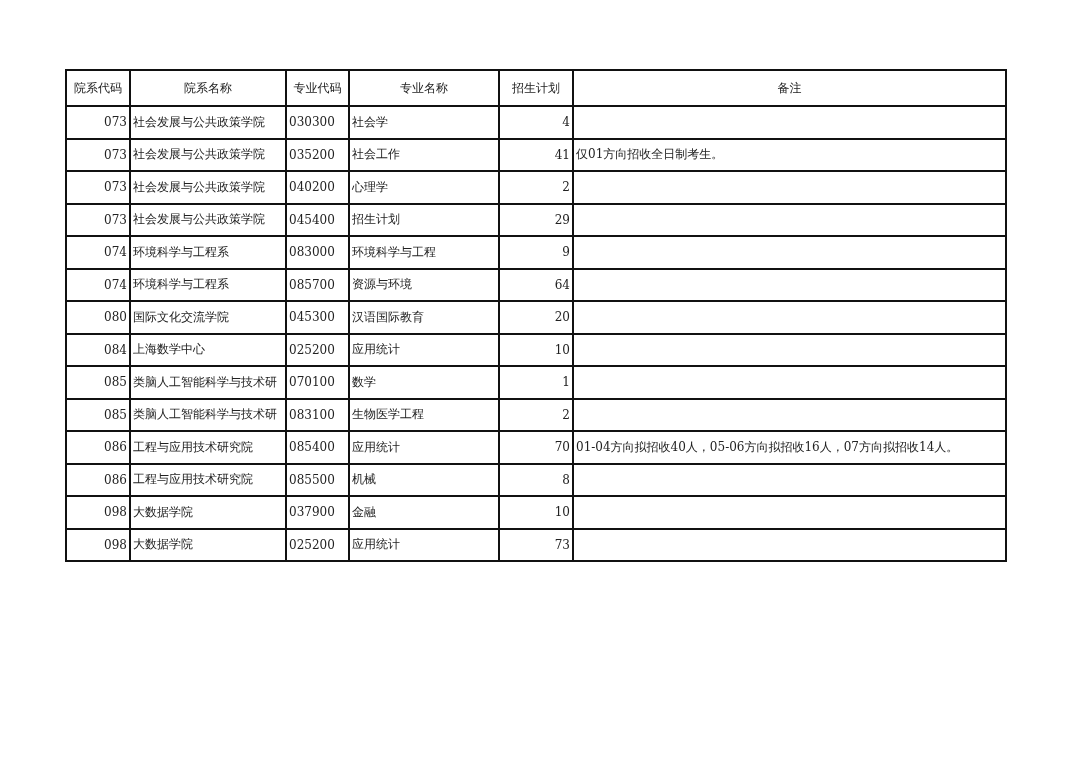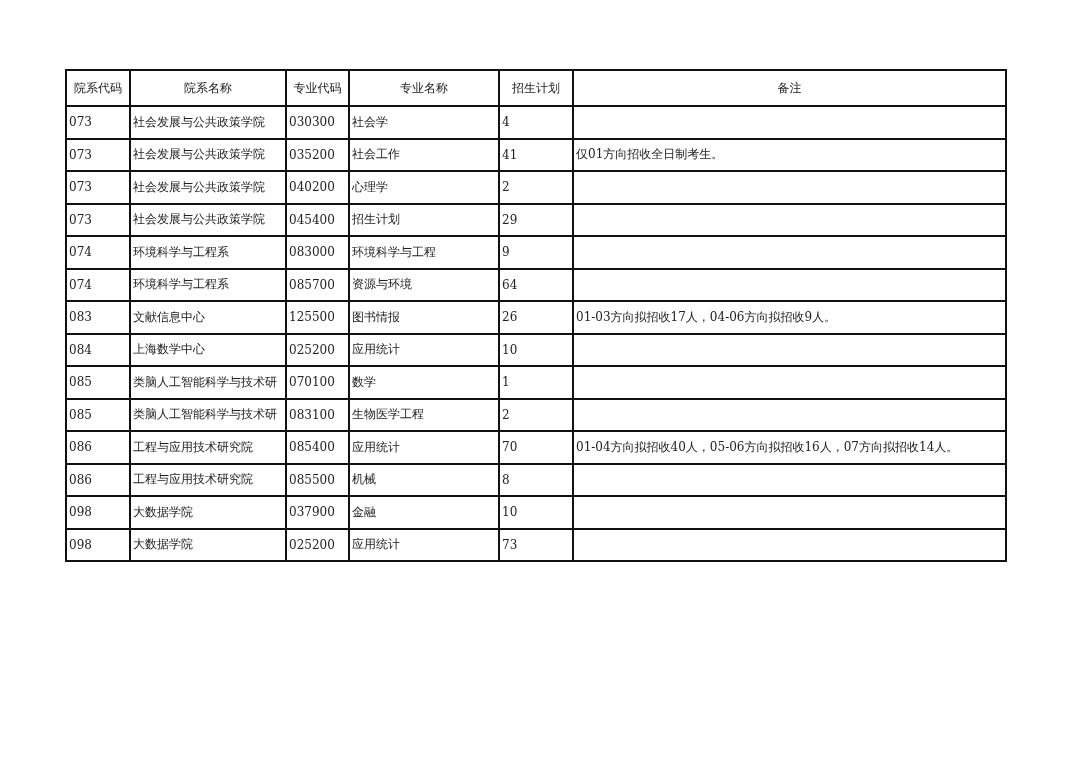--- a/index.html
+++ b/index.html
@@ -4,21 +4,21 @@
 <style>
   html, body { margin: 0; padding: 0; background: #ffffff; }
   body { width: 1080px; height: 764px; position: relative; overflow: hidden;
          font-family: "DejaVu Serif", "Liberation Serif", serif; color: #222; }
   table { position: absolute; left: 65px; top: 69px; border-collapse: collapse;
           table-layout: fixed; width: 940px; }
   td, th { border: 2px solid #111; height: 30.5px; padding: 0 2px; font-size: 12px;
            white-space: nowrap; overflow: hidden; }
   th { font-family: "DejaVu Sans", "Liberation Sans", sans-serif; font-weight: normal;
        font-size: 12px; text-align: center; height: 34px; }
-  td.c { text-align: left; }
+  td.c { text-align: right; }
   td.l { text-align: left; }
 </style>
 </head>
 <body>
 
 <table>
   <colgroup>
     <col style="width:64px">
       <col style="width:156px">
       <col style="width:63px">
@@ -79,26 +79,26 @@
       </tr>
       <tr>
         <td class="c">074</td>
         <td class="l">环境科学与工程系</td>
         <td class="l">085700</td>
         <td class="l">资源与环境</td>
         <td class="c">64</td>
         <td class="l"></td>
       </tr>
       <tr>
-        <td class="c">083</td>
-        <td class="l">文献信息中心</td>
-        <td class="l">125500</td>
-        <td class="l">图书情报</td>
-        <td class="c">26</td>
-        <td class="l">01-03方向拟招收17人，04-06方向拟招收9人。</td>
+        <td class="c">080</td>
+        <td class="l">国际文化交流学院</td>
+        <td class="l">045300</td>
+        <td class="l">汉语国际教育</td>
+        <td class="c">20</td>
+        <td class="l"></td>
       </tr>
       <tr>
         <td class="c">084</td>
         <td class="l">上海数学中心</td>
         <td class="l">025200</td>
         <td class="l">应用统计</td>
         <td class="c">10</td>
         <td class="l"></td>
       </tr>
       <tr>

